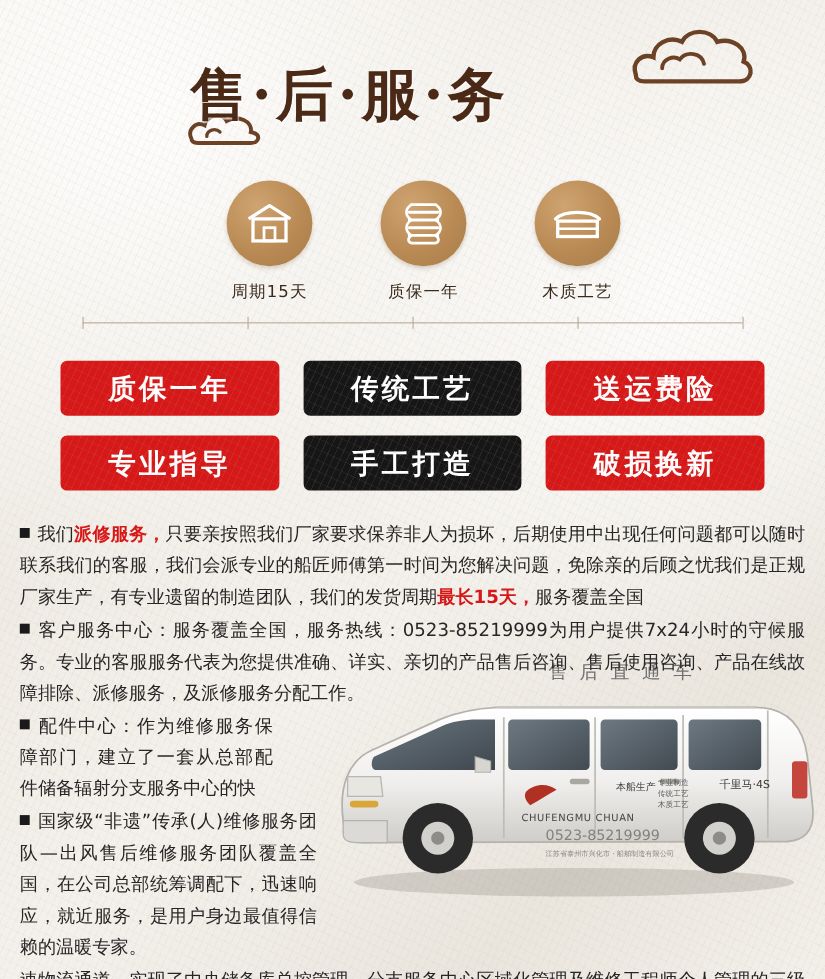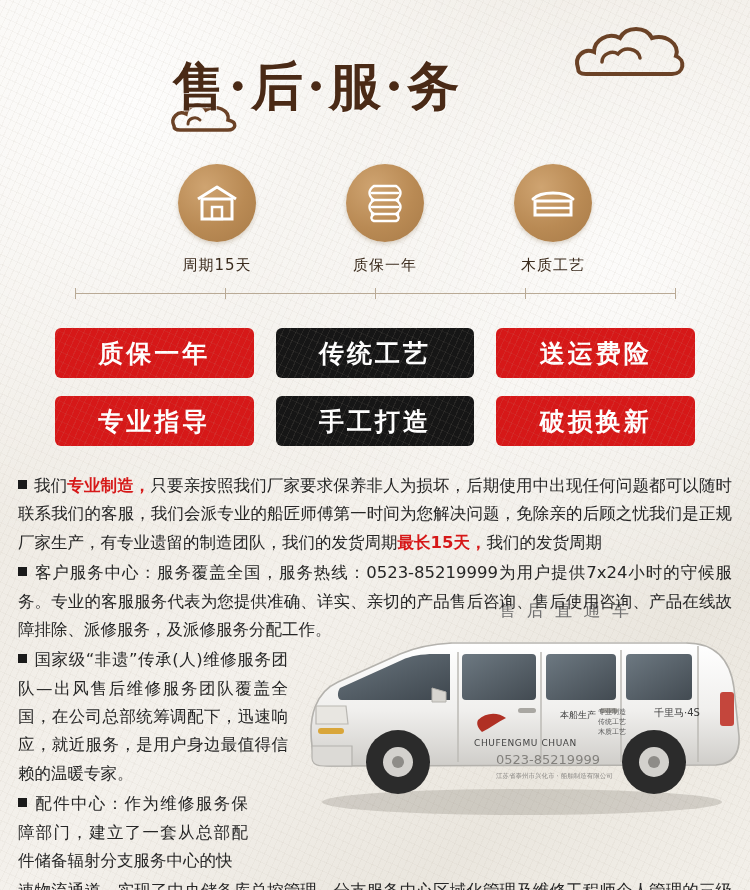--- a/index.html
+++ b/index.html
@@ -64,21 +64,21 @@
     color: #4a2a16;
     letter-spacing: 4px;
     text-shadow: 1px 1px 0 rgba(255,255,255,0.6);
   }
 
   
   .features {
     position: relative;
     display: flex;
     justify-content: center;
-    gap: 48px;
+    gap: 20px;
     margin-top: 4px;
     padding: 0 60px;
     margin-left: 20px;
   }
   .feature {
     width: 120px;
     text-align: center;
   }
   .feature-circle {
     width: 78px;
@@ -317,34 +317,34 @@
 
     <text x="372" y="120" font-family="DejaVu Sans, sans-serif" font-size="10" fill="#3b3b3b">千里马·4S</text>
 
     <text x="214" y="168" font-family="DejaVu Sans, sans-serif" font-size="13" fill="#6f6d69" opacity="0.8">0523-85219999</text>
     <text x="214" y="182" font-family="DejaVu Sans, sans-serif" font-size="6.5" fill="#8b8986">江苏省泰州市兴化市 · 船舶制造有限公司</text>
   </svg>
 
   <div class="content">
 
     <div class="para">
-      <span class="bullet"></span><span>我们</span><span class="hl-red">专业制造，</span><span>只要亲按照我们厂家要求保养非人为损坏，后期使用中出现任何问题都可以随时联系我们的客服，我们会派专业的船匠师傅第一时间为您解决问题，免除亲的后顾之忧我们是正规厂家生产，有专业遗留的制造团队，我们的发货周期</span><span class="hl-red">最长15天，</span><span>我们的发货周期</span>
+      <span class="bullet"></span><span>我们</span><span class="hl-red">派修服务，</span><span>只要亲按照我们厂家要求保养非人为损坏，后期使用中出现任何问题都可以随时联系我们的客服，我们会派专业的船匠师傅第一时间为您解决问题，免除亲的后顾之忧我们是正规厂家生产，有专业遗留的制造团队，我们的发货周期</span><span class="hl-red">最长15天，</span><span>服务覆盖全国</span>
     </div>
 
     <div class="para">
       <span class="bullet"></span><span>客户服务中心：服务覆盖全国，服务热线：0523-85219999为用户提供7x24小时的守候服务。专业的客服服务代表为您提供准确、详实、亲切的产品售后咨询、售后使用咨询、产品在线故障排除、派修服务，及派修服务分配工作。</span>
     </div>
 
+    <div class="para wrap-p4">
+      <span class="bullet"></span><span>配件中心：作为维修服务保障部门，建立了一套从总部配件储备辐射分支服务中心的快</span>
+    </div>
+
     <div class="para wrap-p3">
       <span class="bullet"></span><span>国家级“非遗”传承(人)维修服务团队—出风售后维修服务团队覆盖全国，在公司总部统筹调配下，迅速响应，就近服务，是用户身边最值得信赖的温暖专家。</span>
     </div>
 
-    <div class="para wrap-p4">
-      <span class="bullet"></span><span>配件中心：作为维修服务保障部门，建立了一套从总部配件储备辐射分支服务中心的快</span>
-    </div>
-
     <div class="para">
       <span>速物流通道，实现了中央储备库总控管理，分支服务中心区域化管理及维修工程师个人管理的三级配件管理保障模式。</span>
     </div>
 
   </div>
 
 </div>
 
 </body></html>

